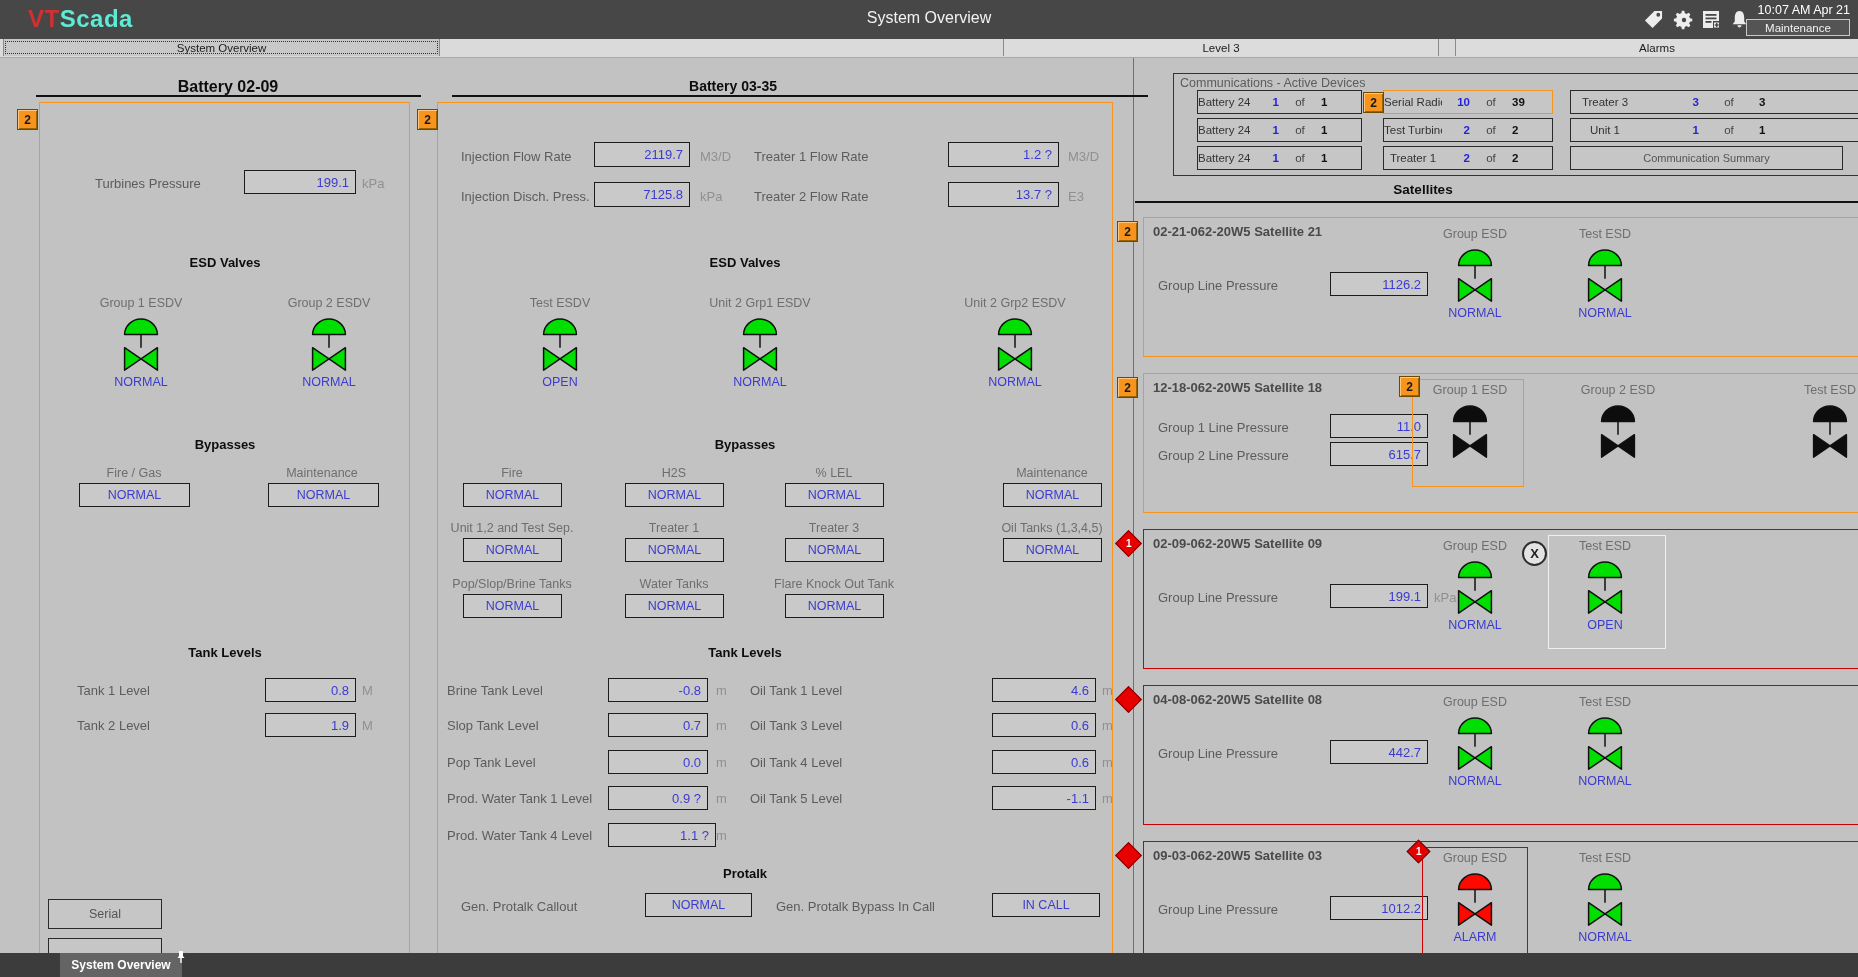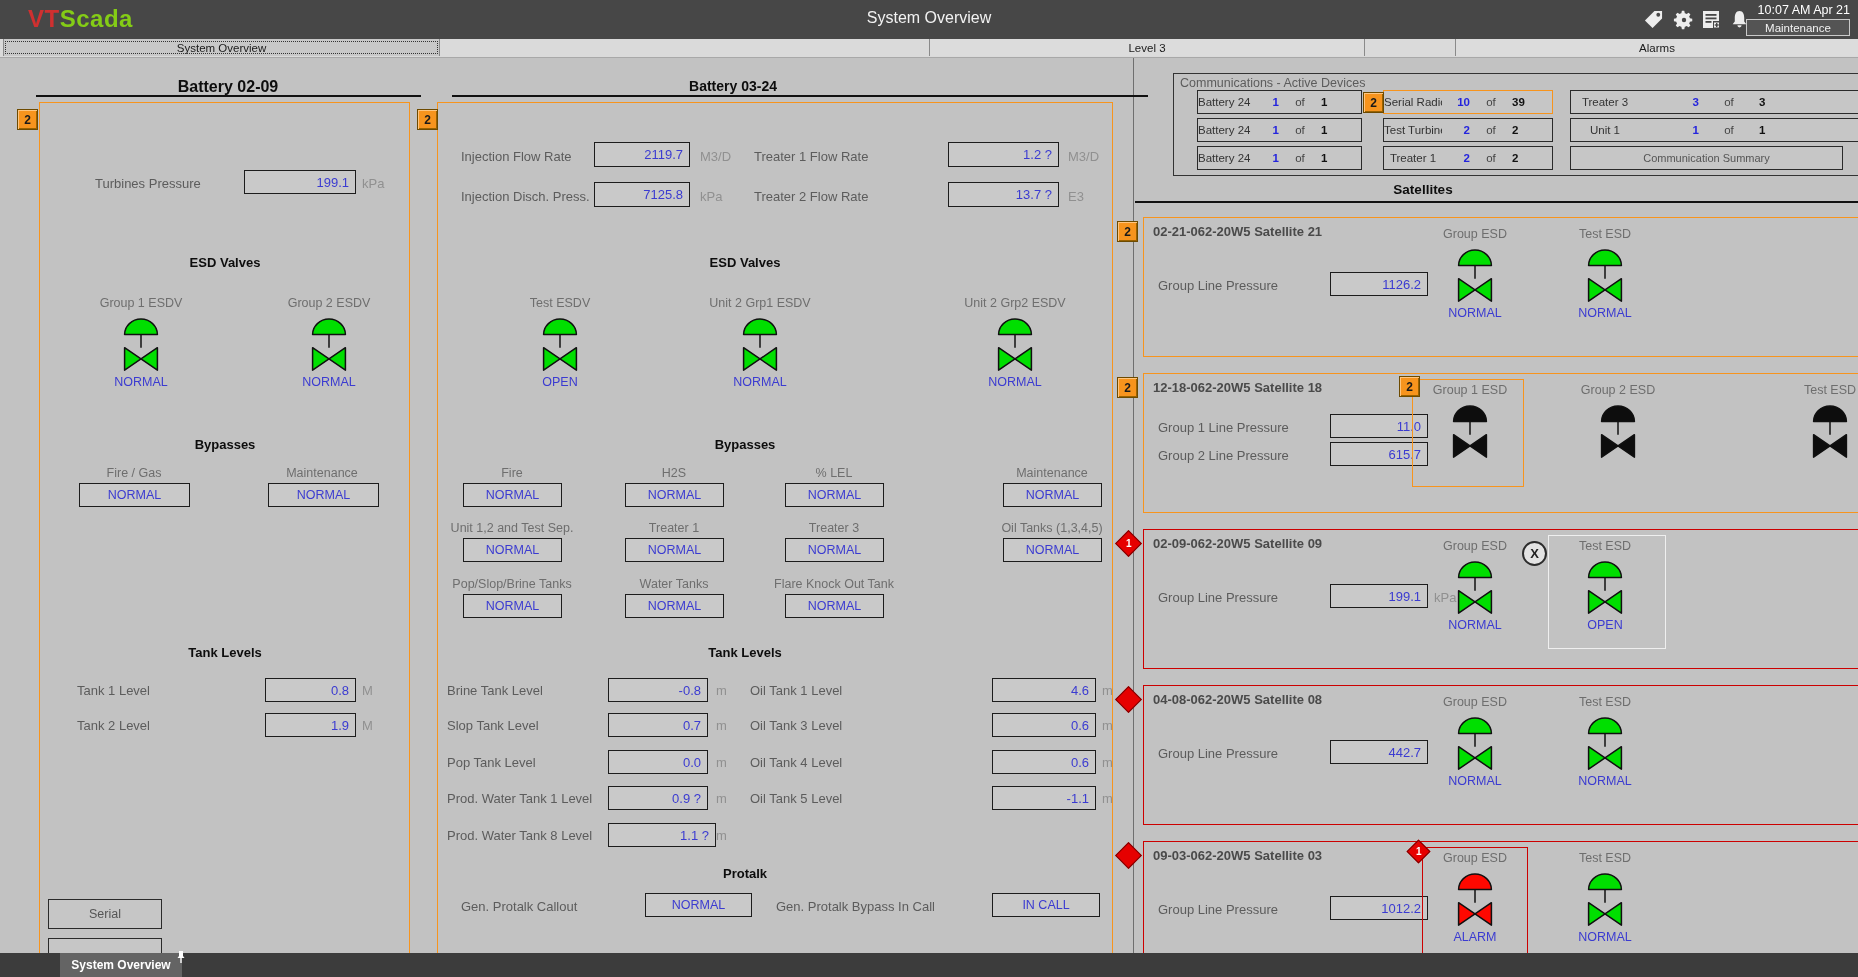--- a/index.html
+++ b/index.html
@@ -2,21 +2,21 @@
 <html><head>
 <meta charset="utf-8">
 <style>
   html,body{margin:0;padding:0;background:#777;font-family:"Liberation Sans",sans-serif;}
   #screen{position:relative;width:1858px;height:977px;background:#c2c2c2;overflow:hidden;}
   .abs{position:absolute;font-weight:bold;}
   
   #titlebar{position:absolute;left:0;top:0;width:1858px;height:39px;background:#474747;}
   #logo{position:absolute;left:28px;top:5px;font-size:24px;letter-spacing:.5px;}
   #logo .vt{color:#d03030;font-weight:bold;}
-  #logo .sc{color:#84cc16;font-weight:bold;}
+  #logo .sc{color:#5eead4;font-weight:bold;}
   #apptitle{position:absolute;left:50%;top:9px;transform:translateX(-50%);color:#f2f2f2;font-size:16px;}
   .tbicon{position:absolute;top:8px;width:23px;height:23px;display:flex;align-items:center;justify-content:center;cursor:pointer;}
   #clock{position:absolute;right:8px;top:3px;color:#fff;font-size:12.5px;white-space:nowrap;}
   #userbox{position:absolute;right:8px;top:19px;width:102px;height:15px;border:1px solid #c9c9c9;background:#545454;color:#f2f2f2;font-size:11.5px;display:flex;align-items:center;justify-content:center;}
   
   #tabs{position:absolute;left:0;top:39px;width:1858px;height:18px;background:#dadada;border-bottom:1px solid #a8a8a8;}
   .tab{position:absolute;top:0;height:17px;background:#dcdcdc;border-left:1px solid #8a8a8a;border-right:1px solid #8a8a8a;display:flex;align-items:center;justify-content:center;font-size:11.5px;color:#1a1a1a;box-sizing:border-box;cursor:pointer;}
   .tab.active{background:#c8c8c8;outline:1px dotted #333;outline-offset:-3px;}
   
   .hdr{position:absolute;transform:translateX(-50%);font-size:13px;font-weight:bold;color:#0d0d0d;white-space:nowrap;}
@@ -106,21 +106,21 @@
           <path fill="#ededed" d="M10 2 C6.5 2 5.5 5.5 5.5 8.5 L5.5 12 L3.5 14.5 L16.5 14.5 L14.5 12 L14.5 8.5 C14.5 5.5 13.5 2 10 2 Z"></path>
           <path fill="#ededed" d="M8 15.5 a2 2 0 0 0 4 0 Z"></path>
         </svg>
     </div>
     <div id="clock">10:07 AM  Apr 21</div>
     <div id="userbox">Maintenance</div>
   </div>
 
   <div id="tabs">
     <div class="tab active" style="left:3px;width:437px">System Overview</div>
-    <div class="tab" style="left:929px;width:436px">Level 3</div>
+    <div class="tab" style="left:1003px;width:436px">Level 3</div>
     <div class="tab" style="left:1455px;width:403px;border-right:none">Alarms</div>
   </div>
 
   <div class="vdivider" style="left:1133px;top:58px;height:895px"></div>
 
   <div class="hdr" style="left:228px;top:78px;font-size:16px">Battery 02-09</div>
   <div class="uline" style="left:36px;top:95px;width:385px"></div>
   <div class="panel" style="left:39px;top:102px;width:371px;height:860px"></div>
   <div class="badge2" style="left:17px;top:109px">2</div>
 
@@ -155,21 +155,21 @@
   <div class="lbl" style="left:77px;top:683px">Tank 1 Level</div>
   <div class="vbox" style="left:265px;top:678px;width:91px">0.8</div>
   <div class="unit" style="left:362px;top:683px">M</div>
   <div class="lbl" style="left:77px;top:718px">Tank 2 Level</div>
   <div class="vbox" style="left:265px;top:713px;width:91px">1.9</div>
   <div class="unit" style="left:362px;top:718px">M</div>
 
   <div class="btn" style="left:48px;top:899px;width:114px;height:30px">Serial</div>
   <div class="btn" style="left:48px;top:938px;width:114px;height:30px"></div>
 
-  <div class="hdr" style="left:733px;top:78px;font-size:14px">Battery 03-24</div>
+  <div class="hdr" style="left:733px;top:78px;font-size:14px">Battery 03-35</div>
   <div class="uline" style="left:452px;top:95px;width:696px"></div>
   <div class="panel" style="left:437px;top:102px;width:676px;height:860px"></div>
   <div class="badge2" style="left:417px;top:109px">2</div>
 
   <div class="lbl" style="left:461px;top:149px">Injection Flow Rate</div>
   <div class="vbox" style="left:594px;top:142px;width:96px;height:25px">2119.7</div>
   <div class="unit" style="left:700px;top:149px">M3/D</div>
   <div class="lbl" style="left:754px;top:149px">Treater 1 Flow Rate</div>
   <div class="vbox" style="left:948px;top:142px;width:111px;height:25px">1.2 ?</div>
   <div class="unit" style="left:1068px;top:149px">M3/D</div>
@@ -238,21 +238,21 @@
   <div class="unit" style="left:716px;top:683px">m</div>
   <div class="lbl" style="left:447px;top:718px">Slop Tank Level</div>
   <div class="vbox" style="left:608px;top:713px;width:100px">0.7</div>
   <div class="unit" style="left:716px;top:718px">m</div>
   <div class="lbl" style="left:447px;top:755px">Pop Tank Level</div>
   <div class="vbox" style="left:608px;top:750px;width:100px">0.0</div>
   <div class="unit" style="left:716px;top:755px">m</div>
   <div class="lbl" style="left:447px;top:791px">Prod. Water Tank 1 Level</div>
   <div class="vbox" style="left:608px;top:786px;width:100px">0.9 ?</div>
   <div class="unit" style="left:716px;top:791px">m</div>
-  <div class="lbl" style="left:447px;top:828px">Prod. Water Tank 8 Level</div>
+  <div class="lbl" style="left:447px;top:828px">Prod. Water Tank 4 Level</div>
   <div class="vbox" style="left:608px;top:823px;width:108px">1.1 ?</div>
   <div class="unit" style="left:716px;top:828px">m</div>
 
   <div class="lbl" style="left:750px;top:683px">Oil Tank 1 Level</div>
   <div class="vbox" style="left:992px;top:678px;width:104px">4.6</div>
   <div class="unit" style="left:1102px;top:683px">m</div>
   <div class="lbl" style="left:750px;top:718px">Oil Tank 3 Level</div>
   <div class="vbox" style="left:992px;top:713px;width:104px">0.6</div>
   <div class="unit" style="left:1102px;top:718px">m</div>
   <div class="lbl" style="left:750px;top:755px">Oil Tank 4 Level</div>

